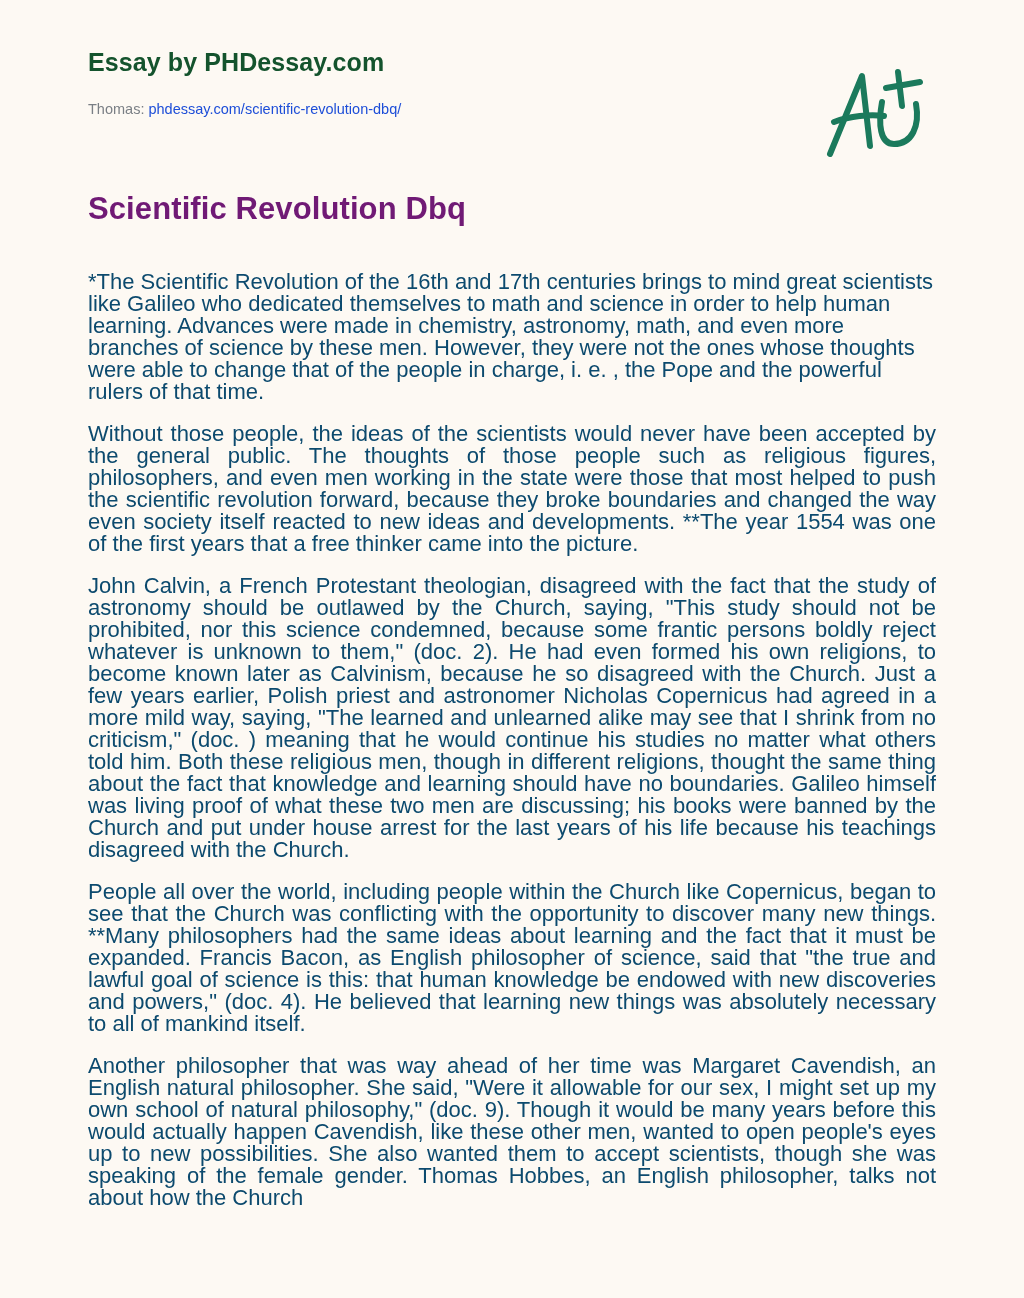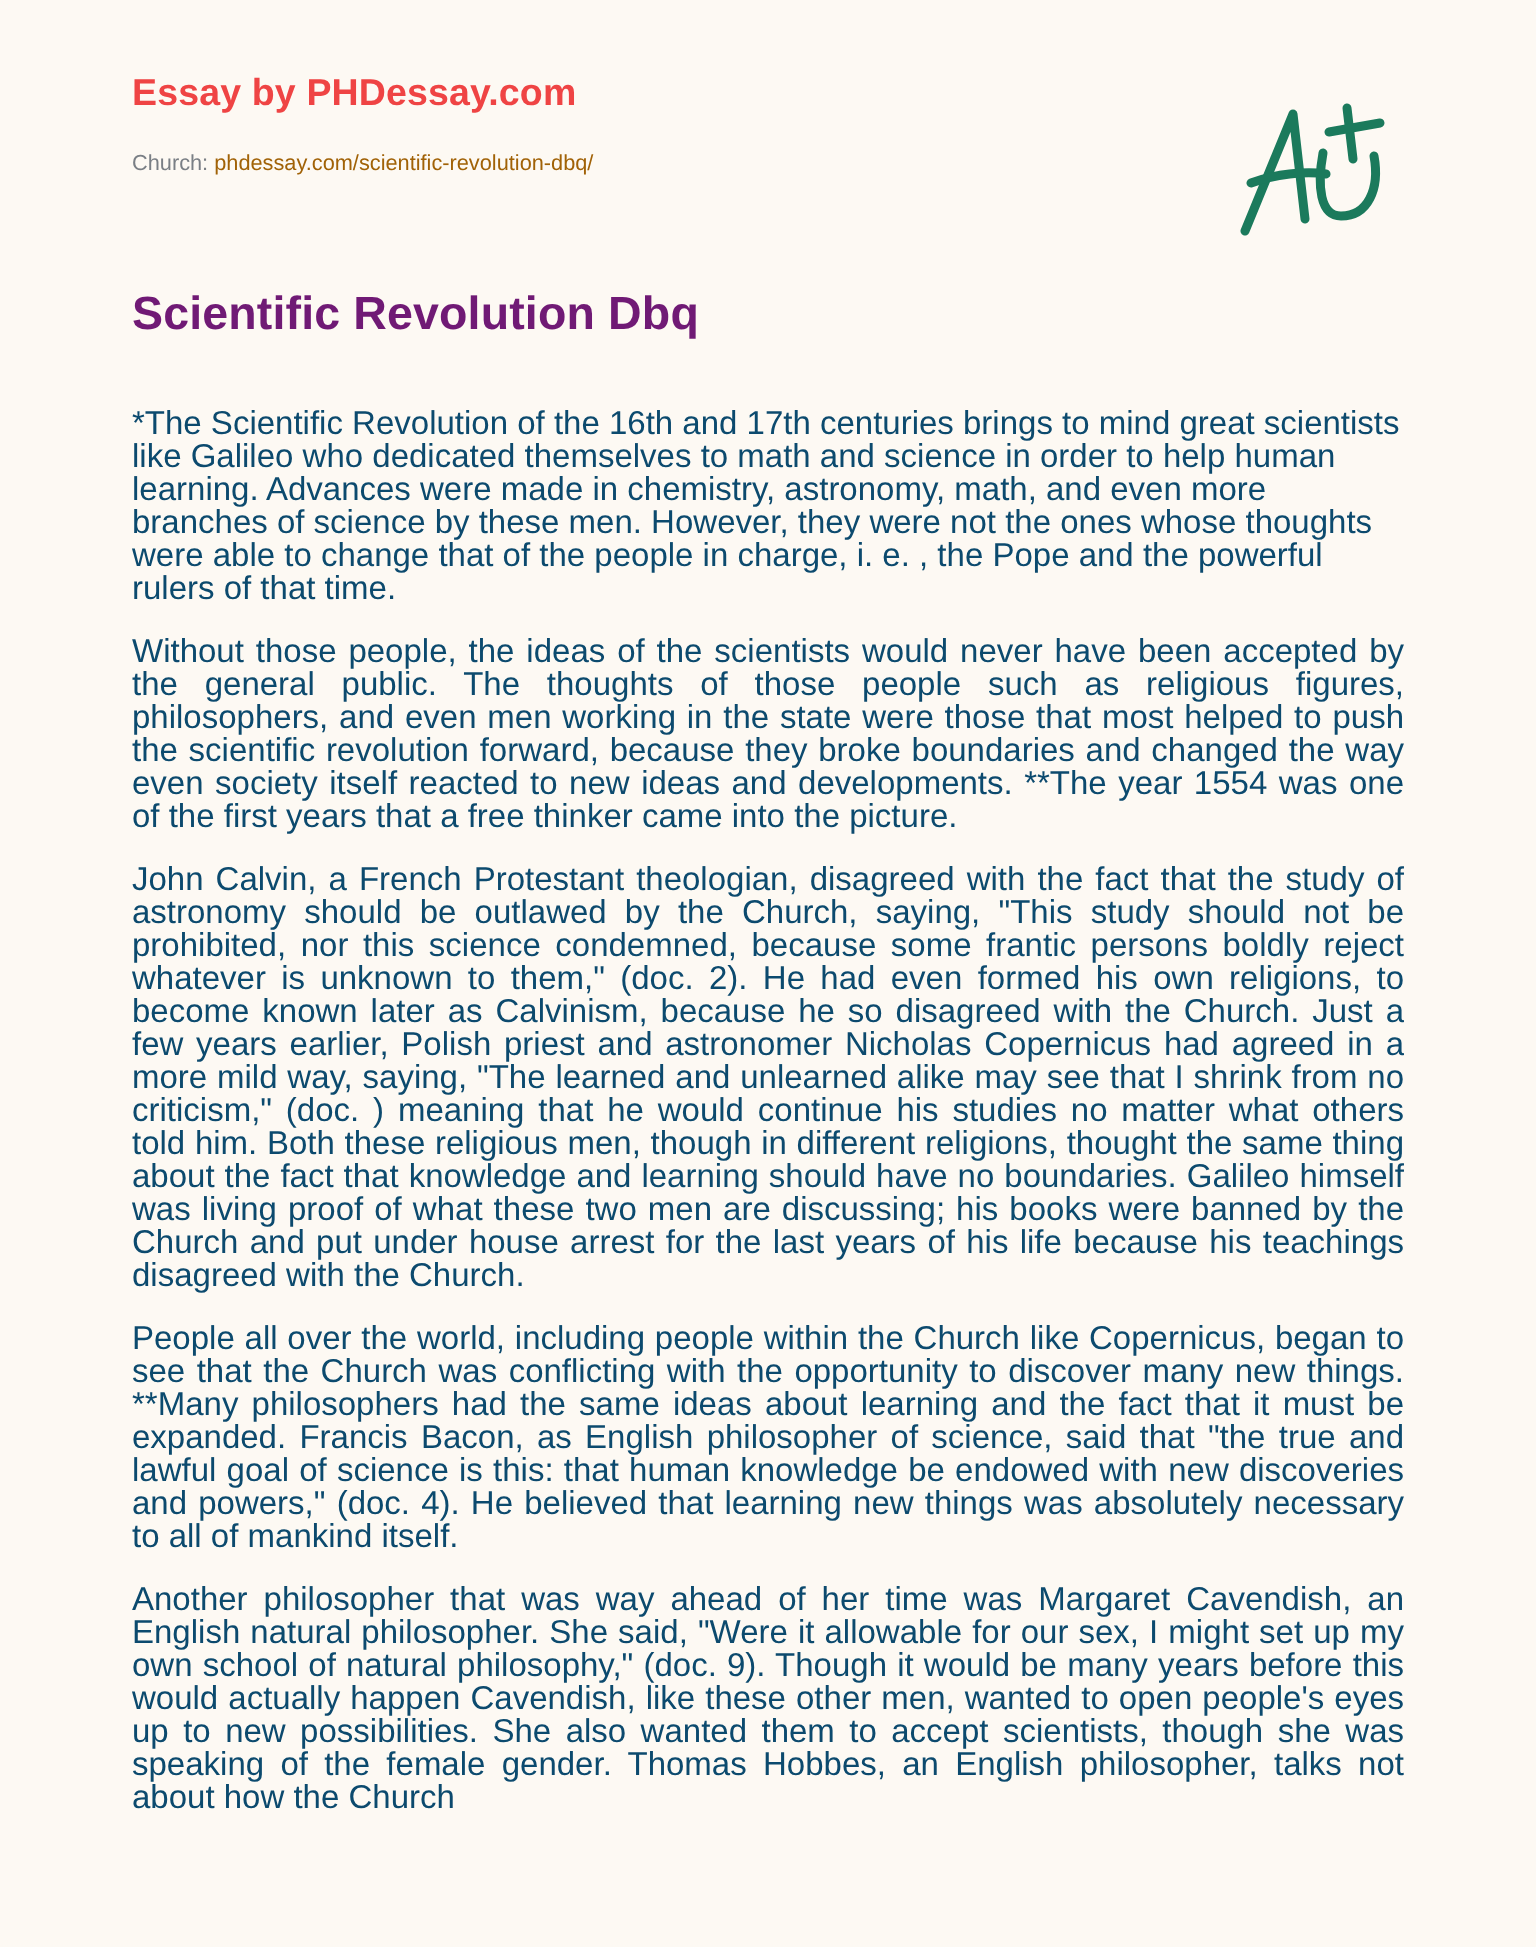--- a/index.html
+++ b/index.html
@@ -14,33 +14,33 @@
     position: relative;
     font-family: "Liberation Sans", "DejaVu Sans", sans-serif;
     color: #222222;
   }
   .site-brand {
     position: absolute;
     left: 88px;
     top: 48px;
     font-size: 25px;
     font-weight: bold;
-    color: #ef4444;
+    color: #14532d;
     letter-spacing: 0.1px;
     margin: 0;
   }
   .source-line {
     position: absolute;
     left: 88px;
     top: 101px;
     font-size: 14.5px;
     color: #7a7f85;
   }
   .source-line a {
-    color: #a16207;
+    color: #1d4ed8;
     text-decoration: none;
   }
   .logo {
     position: absolute;
     left: 820px;
     top: 62px;
     width: 112px;
     height: 102px;
   }
   .doc-title {
@@ -71,21 +71,21 @@
   .essay p.first {
     text-align: left;
   }
 </style>
 </head>
 <body>
 
 <h2 class="site-brand">Essay by PHDessay.com</h2>
 
 <div class="source-line">
-  <span>Church:</span>
+  <span>Thomas:</span>
   <a>phdessay.com/scientific-revolution-dbq/</a>
 </div>
 
 <div class="logo">
   <svg width="112" height="102" viewBox="0 0 112 102" fill="none" stroke="#1b7a5c" stroke-width="6" stroke-linecap="round" stroke-linejoin="round">
     <path d="M10 92 L42 14 L50 84"></path>
     <path d="M14 60 C30 54 50 52 64 54"></path>
     <path d="M62 40 C58 62 60 82 74 82 C92 82 100 64 96 42"></path>
     <path d="M78 10 L82 44"></path>
     <path d="M66 26 L100 20"></path>

